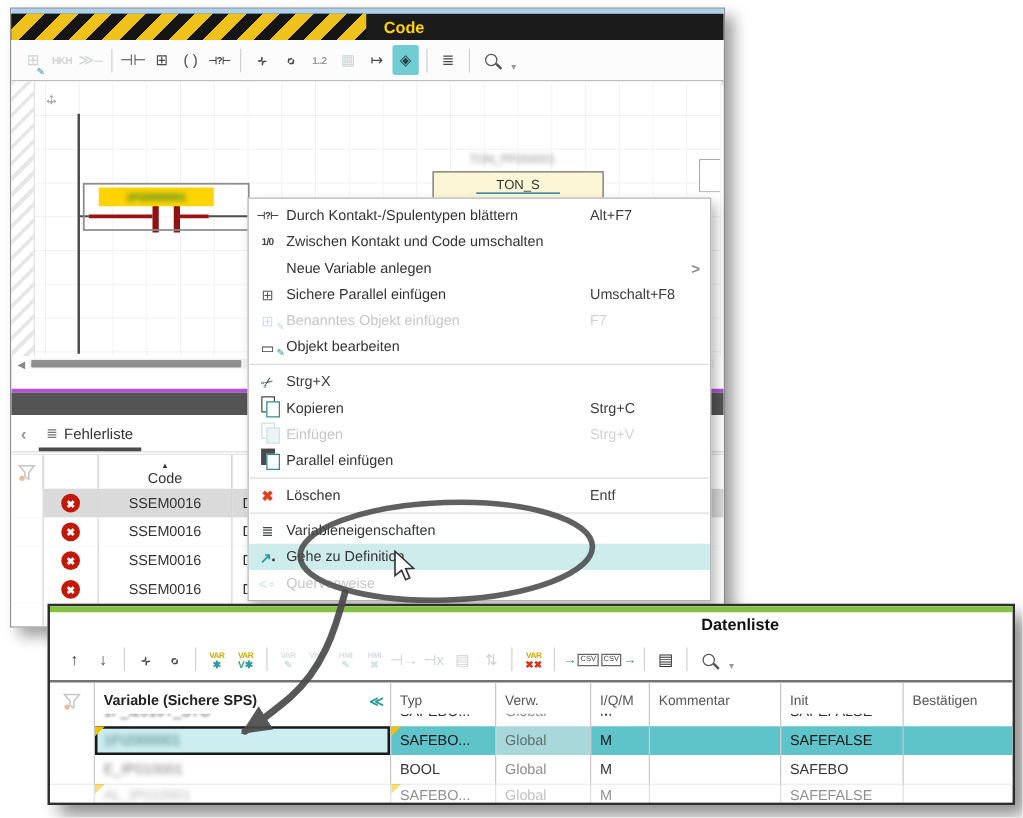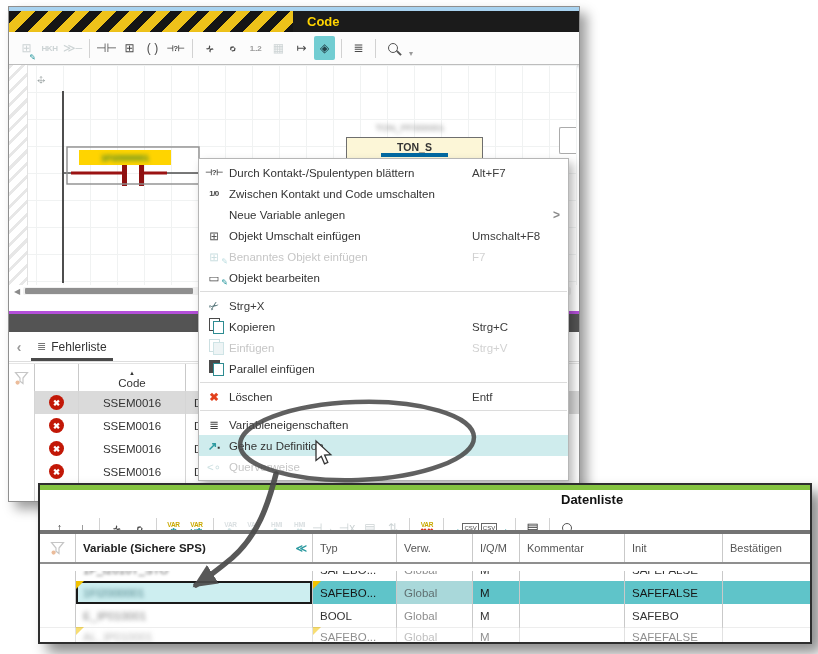--- a/index.html
+++ b/index.html
@@ -35,21 +35,21 @@
     background-image:linear-gradient(#f0f2f2 1px,transparent 1px),linear-gradient(90deg,#f0f2f2 1px,transparent 1px);
     background-size:27px 27px;overflow:hidden}
   .hatch{left:0;top:0;width:18px;height:220px;
     background:repeating-linear-gradient(135deg,#e7e7e7 0 3px,#ffffff 3px 9px);border-right:1px solid #e2e2e2}
   .pan{left:24px;top:6px;width:16px;height:16px;color:#9aa2a2}
   .pan i{position:absolute;left:0;top:0;width:16px;height:16px;font-style:normal;text-align:center;line-height:16px;font-size:13px}
   .ylabel{left:70px;top:85px;width:92px;height:15px;background:#ffd400;display:flex;align-items:center;justify-content:center}
   .ylabel span{font-size:9px;color:#2e7d32;filter:blur(2px);font-weight:bold}
   .tonTitle{left:337px;top:72px;width:135px;height:21px;border:1px solid #6e6e6e;background:#fcf6d7;
     display:flex;align-items:center;justify-content:center;font-size:10.5px;color:#333}
-  .tonTitle b{font-weight:bold;border-bottom:4px solid #0369a1;padding:0 16px}
+  .tonTitle b{font-weight:normal;border-bottom:1px solid #0369a1;padding:0 16px}
   .tonBody{left:337px;top:93px;width:135px;height:14px;border-left:1px solid #6e6e6e;border-right:1px solid #6e6e6e;background:#fffdf2;box-sizing:border-box}
   .tonInst{left:340px;top:57px;width:122px;height:12px;font-size:9.5px;color:#8f8f8f;filter:blur(2px);text-align:center}
   .partBox{left:550px;top:62px;width:16px;height:25px;border:1px solid #ababab;border-right:none;background:#fff;border-radius:2px 0 0 2px}
 
   
   .hscroll{left:2px;top:278px;width:560px;height:12px;display:flex;align-items:center}
   .hscroll .arr{font-size:8px;color:#8a8a8a;width:12px;text-align:center}
   .hscroll .track{flex:1;height:8px;background:#f1f1f1;position:relative;border-radius:2px}
   .hscroll .thumb{position:absolute;left:2px;top:1px;width:168px;height:6px;background:#8f8f8f;border-radius:1px}
   .purple{left:0;top:304px;right:0;height:3px;background:#b44fd9}
@@ -111,21 +111,21 @@
   .vstk .t{font-size:6.5px;color:#c9a900;letter-spacing:-.3px}
   .vstk .b{font-size:8px;color:#2d9aa0}
   .vstk.dis .t{color:#dadfe1}.vstk.dis .b{color:#cfe2e4}
   .vstk .b.red{color:#d8321a}
   .csvic{display:inline-flex;align-items:center;gap:1px}
   .csvic .cl{font-size:6px;border:1px solid #666;padding:0 1px;color:#444;line-height:8px}
   .csvic .ar{color:#2d9aa0;font-weight:bold;font-size:11px}
   .arrdark{font-weight:bold;font-size:13px;color:#4a4a4a}
 
   
-  .dhead{left:0;top:45px;right:0;height:34px;display:flex;background:#fff;border-top:4px solid #737373;border-bottom:2px solid #8f8f8f;box-sizing:border-box}
+  .dhead{left:0;top:59px;right:0;height:34px;display:flex;background:#fff;border-top:2px solid #737373;border-bottom:2px solid #8f8f8f;box-sizing:border-box}
   .dc{border-right:1px solid #c9c9c9;box-sizing:border-box;display:flex;align-items:center;padding-left:7px;overflow:hidden}
   .dc.w0{width:36px;justify-content:center;padding-left:0}
   .dc.w1{width:237px}.dc.w2{width:84px}.dc.w3{width:76px}.dc.w4{width:47px}
   .dc.w5{width:105px}.dc.w6{width:98px}.dc.w7{flex:1;border-right:none}
   .dhead .dc{font-size:11px;color:#555}
   .dhead .dc.w1{font-size:11.5px;font-weight:bold;color:#222;justify-content:space-between;padding-right:5px}
   .chev2{color:#2d9aa0;font-weight:bold;font-size:11px}
   .drow{left:0;right:0;display:flex;background:#fff;border-bottom:1px solid #d9d9d9;font-size:11.5px;color:#333}
   .drow .dc{position:relative}
   .drow .verw{color:#8d8d8d}
@@ -324,21 +324,21 @@
     <span class="mis"></span>
   </div>
   <div class="mi">
     <span class="mic"></span>
     <span class="mil">Neue Variable anlegen</span>
     <span class="mis"></span>
     <span class="submenu-arrow">&gt;</span>
   </div>
   <div class="mi">
     <span class="mic gray">⊞</span>
-    <span class="mil">Objekt Umschalt einfügen</span>
+    <span class="mil">Sichere Parallel einfügen</span>
     <span class="mis">Umschalt+F8</span>
   </div>
   <div class="mi dis">
     <span class="mic"><span>⊞</span><span class="subg">✎</span></span>
     <span class="mil">Benanntes Objekt einfügen</span>
     <span class="mis">F7</span>
   </div>
   <div class="mi">
     <span class="mic"><span>▭</span><span class="subg">✎</span></span>
     <span class="mil">Objekt bearbeiten</span>

